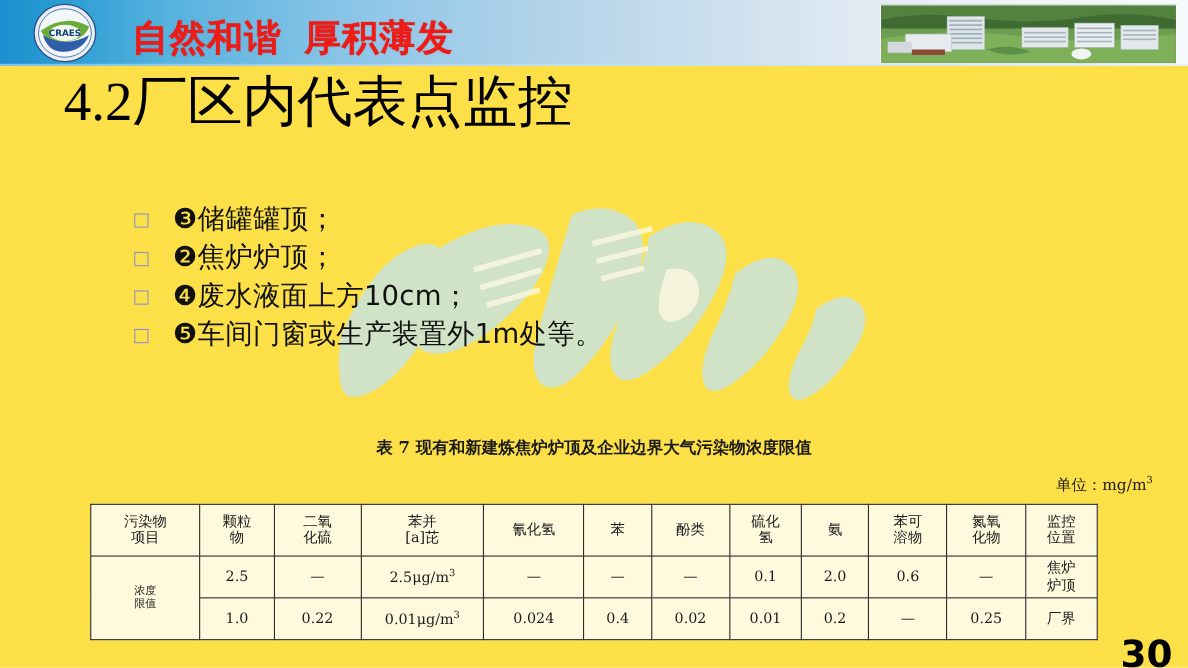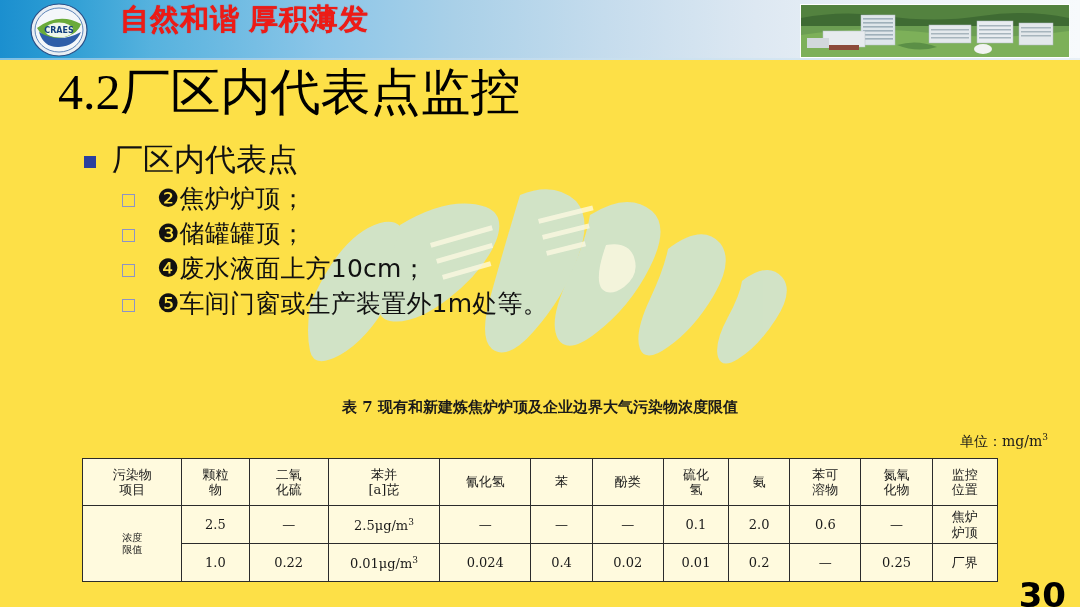--- a/index.html
+++ b/index.html
@@ -54,26 +54,26 @@
   .logo {
     position: absolute;
     left: 30px; top: 2px;
     width: 58px; height: 56px;
     z-index: 7;
   }
 
   
   .slogan {
     position: absolute;
-    left: 120px; top: 0;
-    font-size: 29px;
+    left: 120px; top: 12px;
+    font-size: 33px;
     font-weight: bold;
     color: #ee1b16;
     letter-spacing: 1px;
-    font-family: Liberation Sans, sans-serif;
+    font-family: Liberation Mono, monospace;
     text-shadow: 0 0 1px #d01410;
     z-index: 7;
     white-space: nowrap;
   }
 
   
   .campus-photo {
     position: absolute;
     right: 10px; top: 4px;
     width: 268px; height: 52px;
@@ -305,33 +305,29 @@
         </g>
       <ellipse cx="182" cy="44" rx="9" ry="5" fill="#f2f4f2"></ellipse>
       <path d="M96 40 q20 -6 40 2 q-20 6 -40 -2z" fill="#5b8f46"></path>
     </svg>
   </div>
 
   <div class="slide-title">4.2厂区内代表点监控</div>
 
   <div class="content">
 
-    <div class="lvl1">
-      <span class="lvl1-marker"></span>
-      <span class="lvl1-text">厂区内代表点</span>
-    </div>
 
     <div class="lvl2-list">
       <div class="lvl2">
         <span class="lvl2-marker"></span>
-        <span class="lvl2-text">❷焦炉炉顶；</span>
+        <span class="lvl2-text">❸储罐罐顶；</span>
       </div>
       <div class="lvl2">
         <span class="lvl2-marker"></span>
-        <span class="lvl2-text">❸储罐罐顶；</span>
+        <span class="lvl2-text">❷焦炉炉顶；</span>
       </div>
       <div class="lvl2">
         <span class="lvl2-marker"></span>
         <span class="lvl2-text">❹废水液面上方10cm；</span>
       </div>
       <div class="lvl2">
         <span class="lvl2-marker"></span>
         <span class="lvl2-text">❺车间门窗或生产装置外1m处等。</span>
       </div>
     </div>

